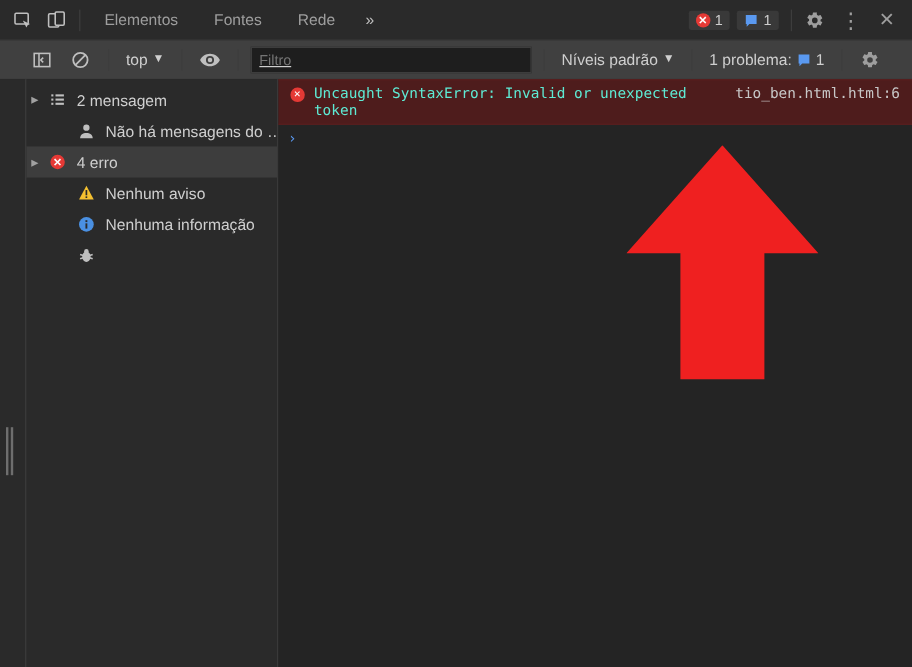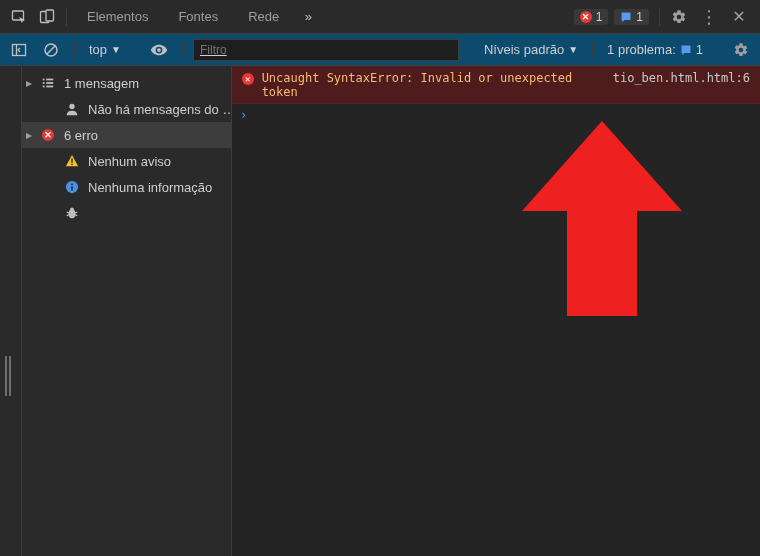--- a/index.html
+++ b/index.html
@@ -64,24 +64,24 @@
   .issueicon {
     fill:#5a99f0;
   }
   .sep { width:1px; height:18px; background:#3d3d3d; margin:0 4px; }
   .dots { font-size: 18px; letter-spacing: -2px; color:#9e9e9e; padding:0 6px; cursor:pointer;}
   .closex { color:#9e9e9e; width:30px; text-align:center; cursor:pointer; font-size:16px;}
   
   .subbar {
     height: 32px;
     border-bottom: 1px solid #3d3d3d;
-    background: #0c4a6e;
+    background: #404040;
     display:flex;
     align-items:center;
-    padding: 0 6px;
+    padding: 0 22px;
     gap:6px;
   }
   .filter-input {
     flex: 1;
     min-width: 80px;
     height: 22px;
     background: #1e1e1e;
     border: 1px solid #3d3d3d;
     color:#cfcfcf;
     padding: 2px 6px;
@@ -150,21 +150,21 @@
     background: rgba(120, 20, 20, 0.5);
     border-top: 1px solid #5a2020;
     border-bottom: 1px solid #5a2020;
     display:flex;
     gap:8px;
     padding: 4px 10px;
     font-family: Menlo, Consolas, monospace;
     font-size: 12px;
   }
   .error-left { display:flex; gap:8px; flex:1;}
-  .error-msg { color:#fdba74; }
+  .error-msg { color:#5eead4; }
   .error-link { color:#c8c8c8; white-space:nowrap; cursor:pointer;}
   .prompt-row {
     padding: 4px 8px;
     color:#5a99f0;
     font-family: Menlo, Consolas, monospace;
     font-size:12px;
   }
   .arrow-overlay {
     position:absolute;
     left:290px;
@@ -275,37 +275,37 @@
       <span class="icon16">
         <svg width="14" height="14" viewBox="0 0 16 16" fill="#bfbfbf">
             <rect x="2" y="3" width="2" height="2"></rect>
             <rect x="6" y="3" width="8" height="2"></rect>
             <rect x="2" y="7" width="2" height="2"></rect>
             <rect x="6" y="7" width="8" height="2"></rect>
             <rect x="2" y="11" width="2" height="2"></rect>
             <rect x="6" y="11" width="8" height="2"></rect>
           </svg>
       </span>
-      <span>1 mensagem</span>
+      <span>2 mensagem</span>
     </div>
     <div class="sidebar-row indent">
       <span class="icon16">
         <svg width="14" height="14" viewBox="0 0 16 16" fill="#bfbfbf">
             <circle cx="8" cy="5" r="3"></circle>
             <path d="M2 15c0-3.3 2.7-5 6-5s6 1.7 6 5z"></path>
           </svg>
       </span>
       <span>Não há mensagens do …</span>
     </div>
     <div class="sidebar-row active">
       <span class="tri">▸</span>
       <span class="icon16">
         <span class="errcircle">✕</span>
       </span>
-      <span>6 erro</span>
+      <span>4 erro</span>
     </div>
     <div class="sidebar-row indent">
       <span class="icon16">
         <svg width="14" height="14" viewBox="0 0 16 16" fill="#f4c030">
             <path d="M8 1 L15 14 H1 Z"></path>
             <rect x="7.2" y="5" width="1.6" height="5" fill="#2a2a2a"></rect>
             <rect x="7.2" y="11" width="1.6" height="1.6" fill="#2a2a2a"></rect>
           </svg>
       </span>
       <span>Nenhum aviso</span>

